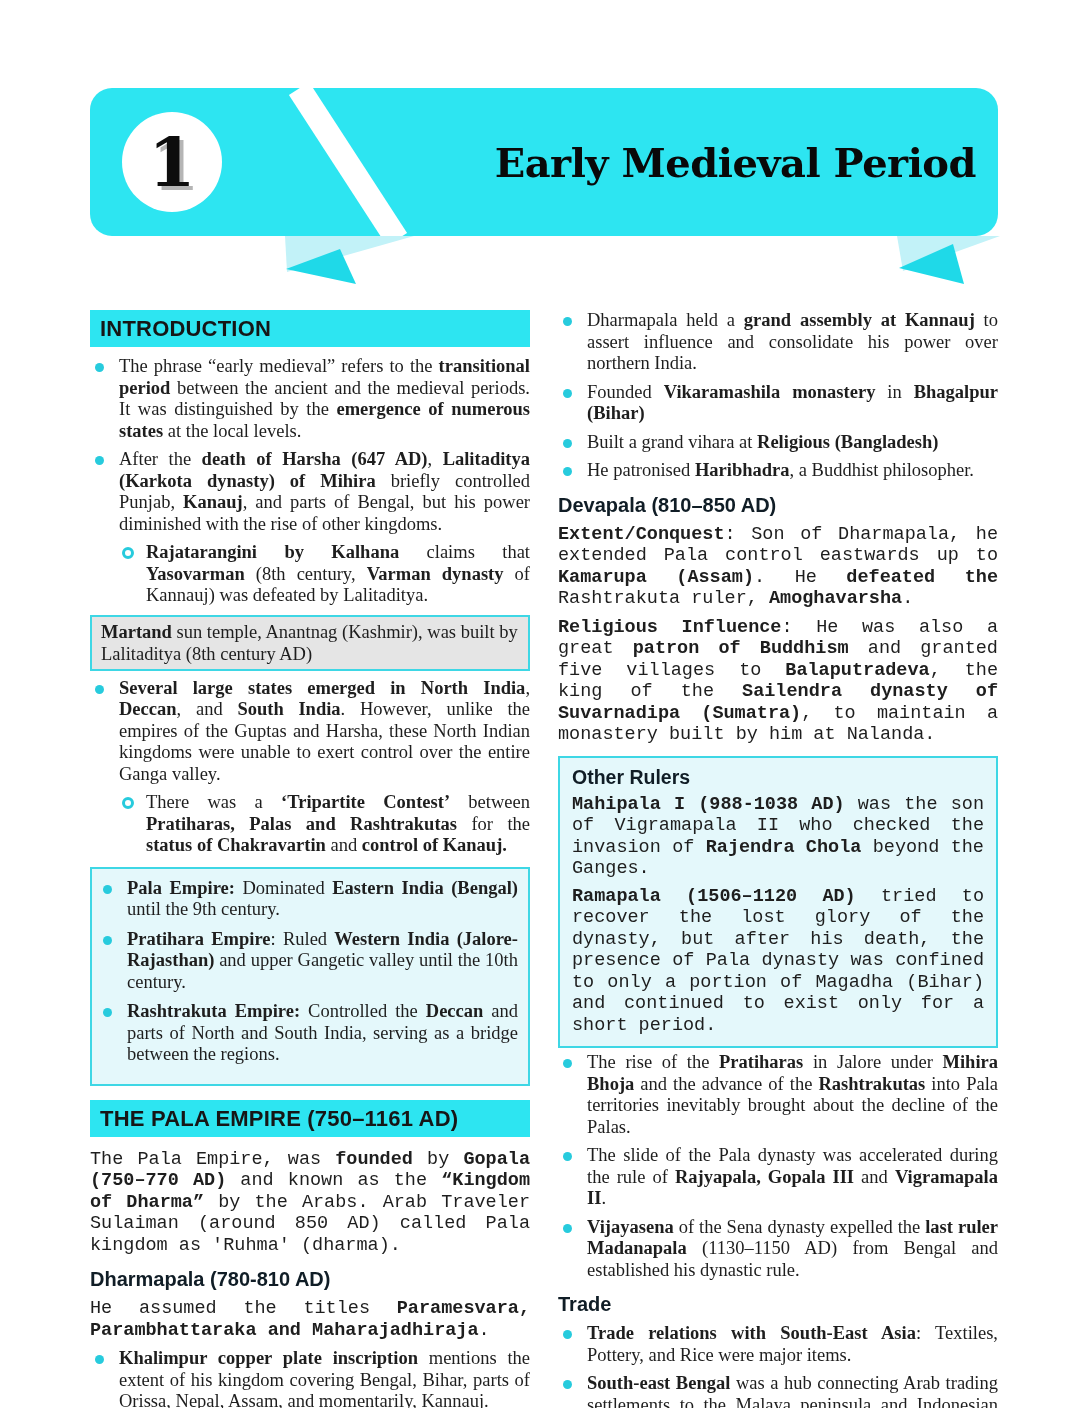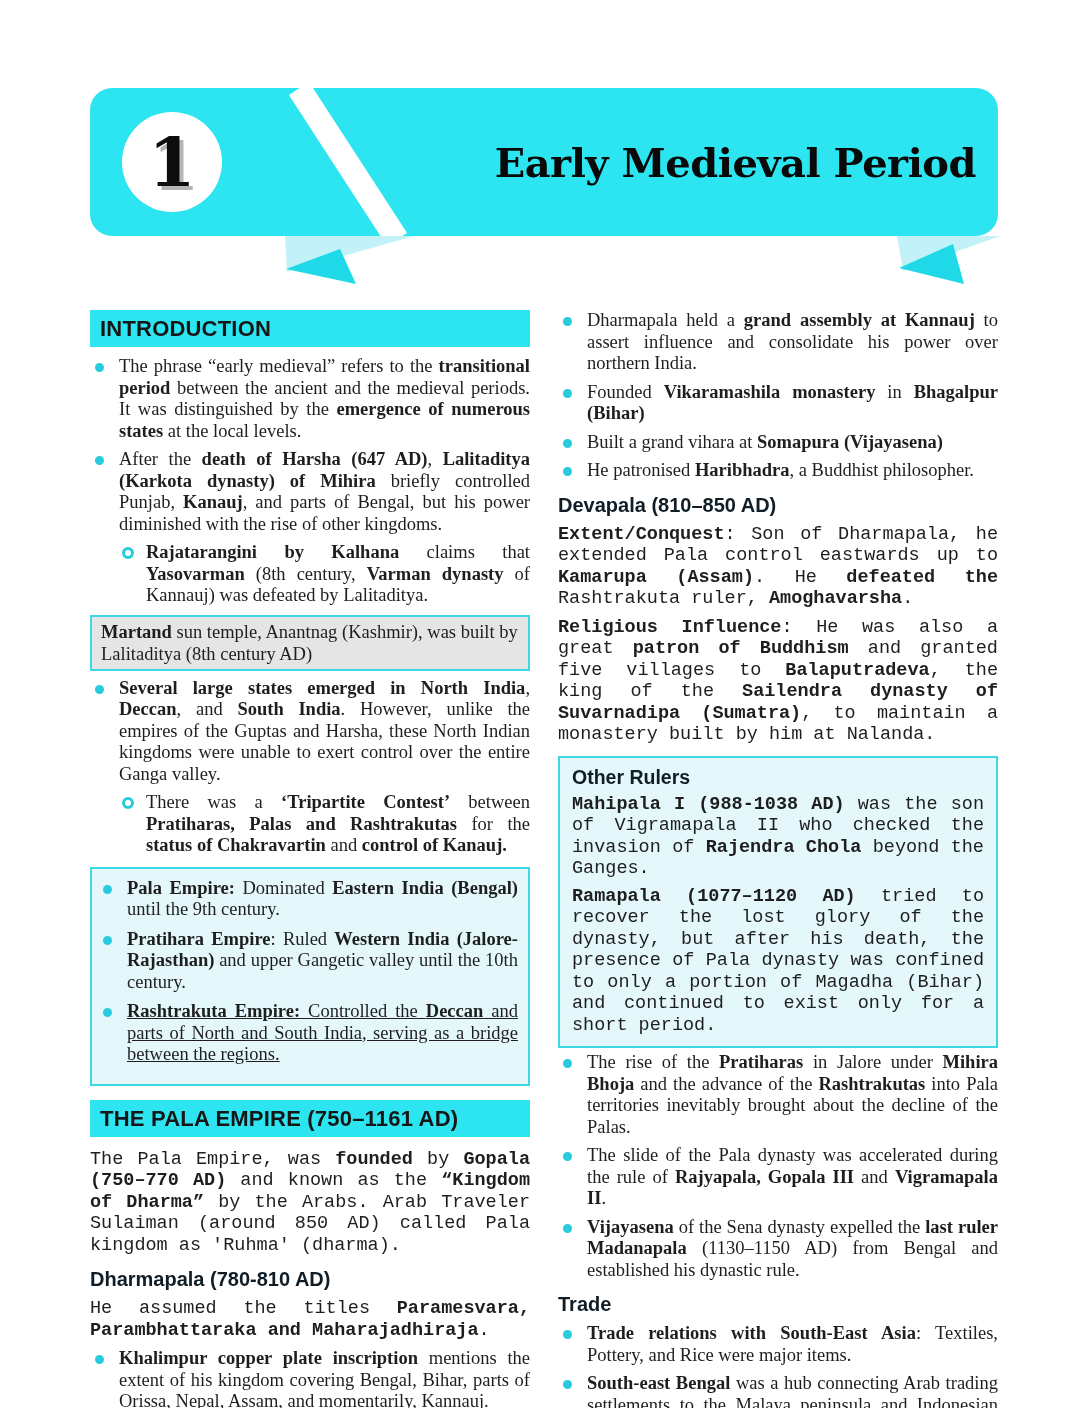--- a/index.html
+++ b/index.html
@@ -63,24 +63,24 @@
     border:3px solid var(--bullet);margin:5px 12px 0 32px;
   }
   .bt{margin:0;font-size:18.5px;line-height:21.5px;text-align:justify;flex:1;}
 
   .note-box{
     border:2px solid var(--boxborder);background:#e5e5e5;
     padding:4px 9px;margin:8px 0 7px 0;font-size:18.5px;line-height:22px;text-align:left;
   }
   .tint-box{
     border:2px solid var(--boxborder);background:var(--tint);
-    padding:9px 10px 4px 6px;margin:10px 0 0 0;
+    padding:9px 10px 11px 6px;margin:10px 0 0 0;
   }
   .tint-box .bullet{margin-bottom:8px;}
-  .tint-box .bullet:last-child{margin-bottom:14px;text-decoration:underline;}
+  .tint-box .bullet:last-child{margin-bottom:7px;}
   .tint-box.rulers{padding:8px 12px 10px 12px;margin:10px 0 4px 0;}
   .tint-box.rulers .subhead{margin:0 0 6px 0;font-size:19.5px;}
   .tint-box.rulers p.body{margin-bottom:6px;}
   .tint-box.rulers p.body:last-child{margin-bottom:0;}
   b{font-weight:bold;}
 </style>
 </head>
 <body>
 
 <div class="page">
@@ -168,36 +168,36 @@
       <div class="bullet">
         <span class="dot"></span>
         <p class="bt">Dharmapala held a <b>grand assembly at Kannauj</b> to assert influence and consolidate his power over northern India.</p>
       </div>
       <div class="bullet">
         <span class="dot"></span>
         <p class="bt">Founded <b>Vikaramashila monastery</b> in <b>Bhagalpur (Bihar)</b></p>
       </div>
       <div class="bullet">
         <span class="dot"></span>
-        <p class="bt">Built a grand vihara at <b>Somapura (Vijayasena)</b></p>
+        <p class="bt">Built a grand vihara at <b>Religious (Bangladesh)</b></p>
       </div>
       <div class="bullet">
         <span class="dot"></span>
         <p class="bt">He patronised <b>Haribhadra</b>, a Buddhist philosopher.</p>
       </div>
 
       <div class="subhead">Devapala (810–850 AD)</div>
 
       <p class="body"><b>Extent/Conquest</b>: Son of Dharmapala, he extended Pala control eastwards up to <b>Kamarupa (Assam)</b>. He <b>defeated the</b> Rashtrakuta ruler, <b>Amoghavarsha</b>.</p>
       <p class="body"><b>Religious Influence</b>: He was also a great <b>patron of Buddhism</b> and granted five villages to <b>Balaputradeva</b>, the king of the <b>Sailendra dynasty of Suvarnadipa (Sumatra)</b>, to maintain a monastery built by him at Nalanda.</p>
 
       <div class="tint-box rulers">
         <div class="subhead">Other Rulers</div>
         <p class="body"><b>Mahipala I (988-1038 AD)</b> was the son of Vigramapala II who checked the invasion of <b>Rajendra Chola</b> beyond the Ganges.</p>
-        <p class="body"><b>Ramapala (1077–1120 AD)</b> tried to recover the lost glory of the dynasty, but after his death, the presence of Pala dynasty was confined to only a portion of Magadha (Bihar) and continued to exist only for a short period.</p>
+        <p class="body"><b>Ramapala (1506–1120 AD)</b> tried to recover the lost glory of the dynasty, but after his death, the presence of Pala dynasty was confined to only a portion of Magadha (Bihar) and continued to exist only for a short period.</p>
       </div>
 
 
       <div class="bullet">
         <span class="dot"></span>
         <p class="bt">The rise of the <b>Pratiharas</b> in Jalore under <b>Mihira Bhoja</b> and the advance of the <b>Rashtrakutas</b> into Pala territories inevitably brought about the decline of the Palas.</p>
       </div>
       <div class="bullet">
         <span class="dot"></span>
         <p class="bt">The slide of the Pala dynasty was accelerated during the rule of <b>Rajyapala, Gopala III</b> and <b>Vigramapala II</b>.</p>

